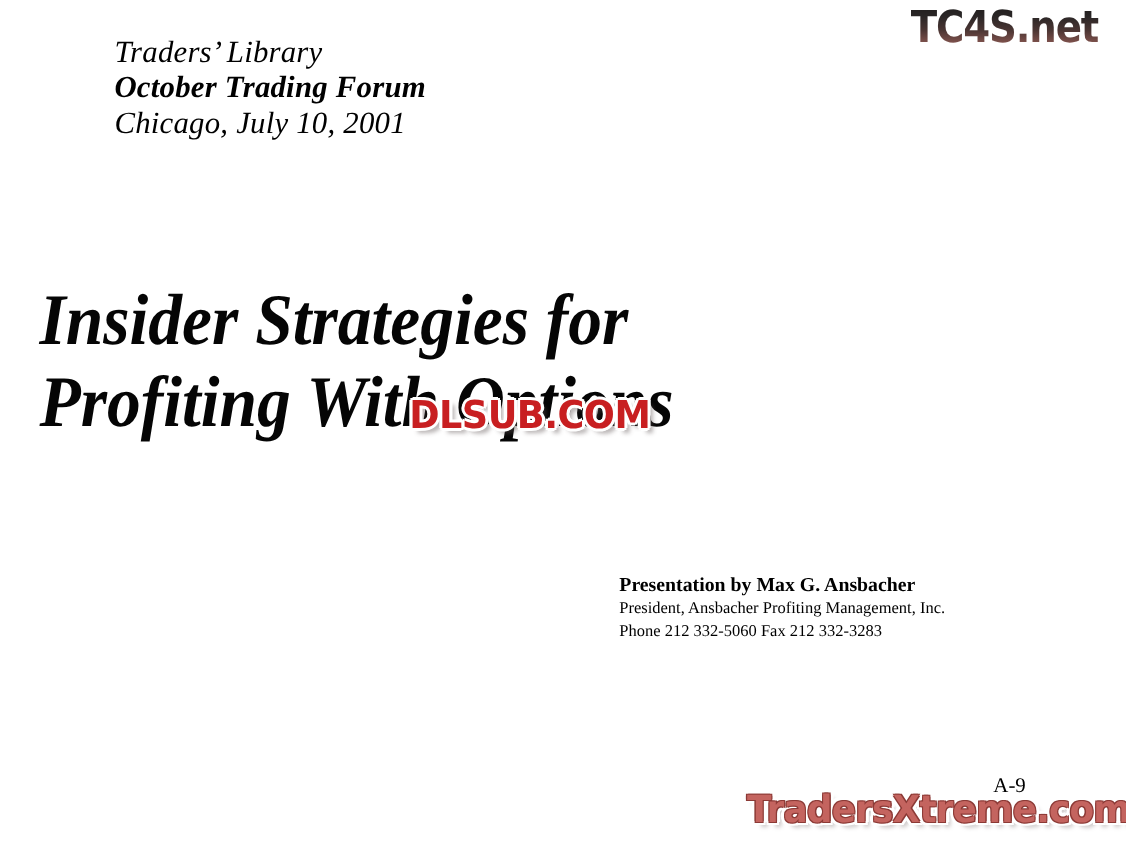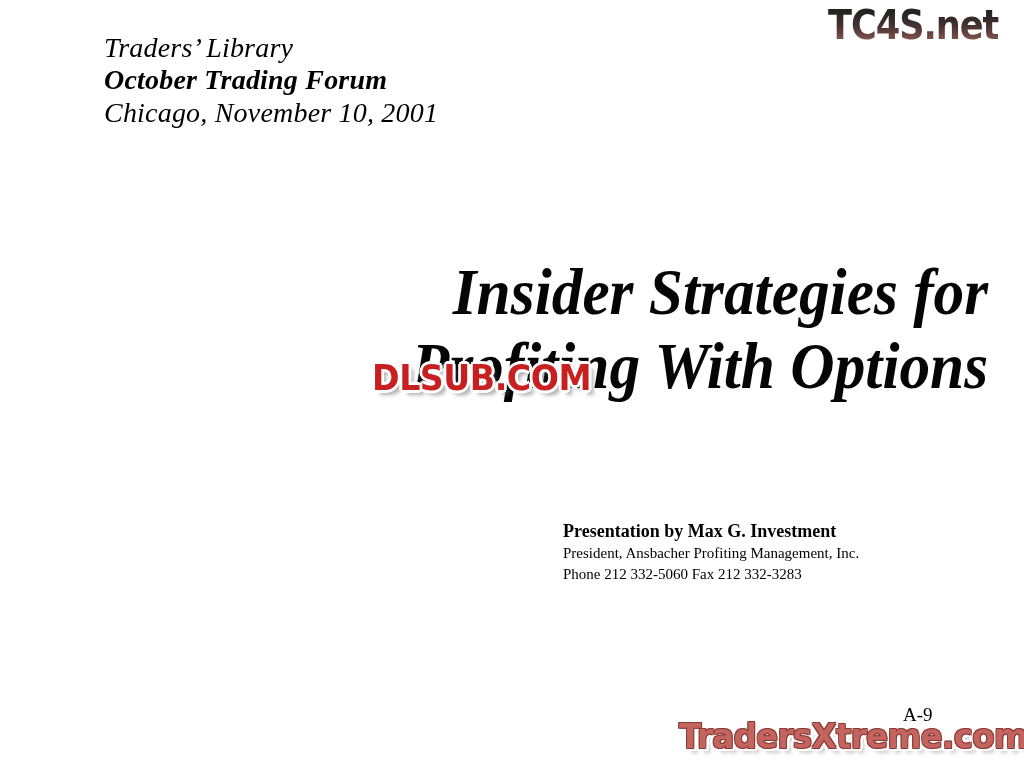--- a/index.html
+++ b/index.html
@@ -43,21 +43,21 @@
     font-weight: bold;
     font-size: 28px;
   }
 
   
   .main-title {
     position: absolute;
     left: 0;
     top: 255px;
     width: 1024px;
-    text-align: right;
+    text-align: left;
   }
   .title-line {
     font-family: "Liberation Serif", serif;
     font-style: italic;
     font-weight: bold;
     font-size: 66px;
     line-height: 1.12;
     color: #050505;
     white-space: nowrap;
     transform: scaleX(0.93);
@@ -174,30 +174,30 @@
   }
 </style>
 </head>
 <body>
 
 <div class="slide">
 
   <div class="event-header">
     <div class="event-line">Traders’ Library</div>
     <div class="event-line bold">October Trading Forum</div>
-    <div class="event-line">Chicago,  November 10, 2001</div>
+    <div class="event-line">Chicago,  July 10, 2001</div>
   </div>
 
   <div class="main-title">
     <div class="title-line">Insider Strategies for</div>
     <div class="title-line">Profiting With Options</div>
   </div>
 
   <div class="presenter-block">
-    <div class="presenter-name">Presentation by Max G. Investment</div>
+    <div class="presenter-name">Presentation by Max G. Ansbacher</div>
     <div class="presenter-detail">President, Ansbacher Profiting Management, Inc.</div>
     <div class="presenter-detail">Phone 212 332-5060 Fax 212 332-3283</div>
   </div>
 
   <div class="page-number">A-9</div>
 
   <div class="wm-tc4s">TC4S.net</div>
 
   <div class="wm-dlsub">DLSUB.COM</div>
 

